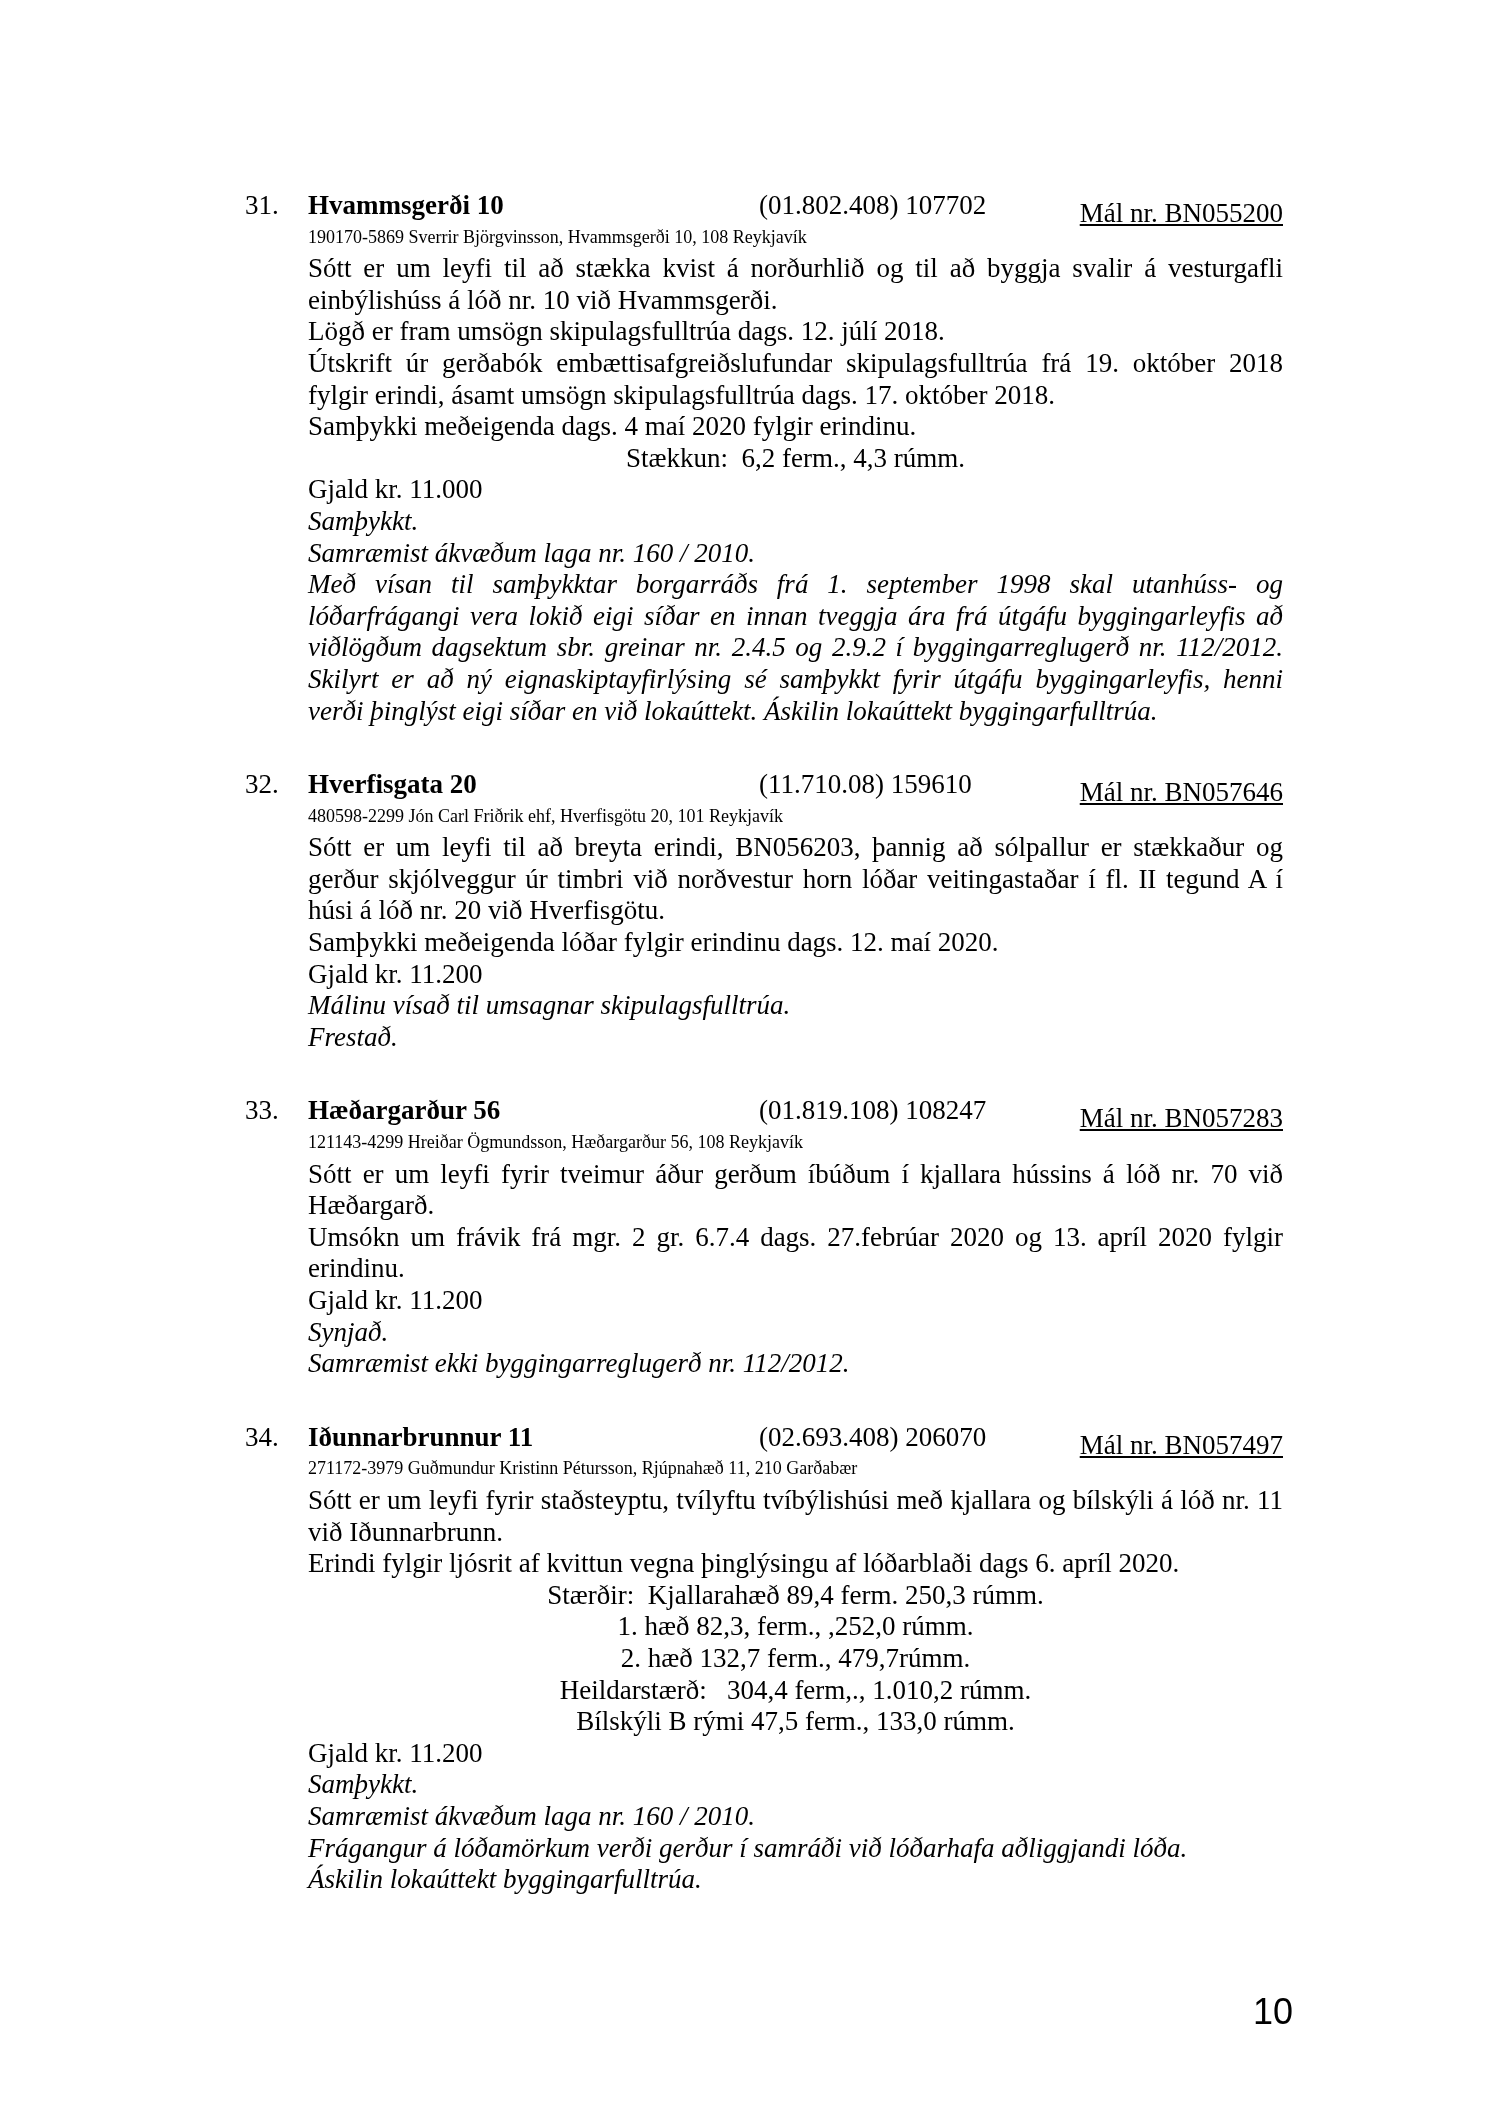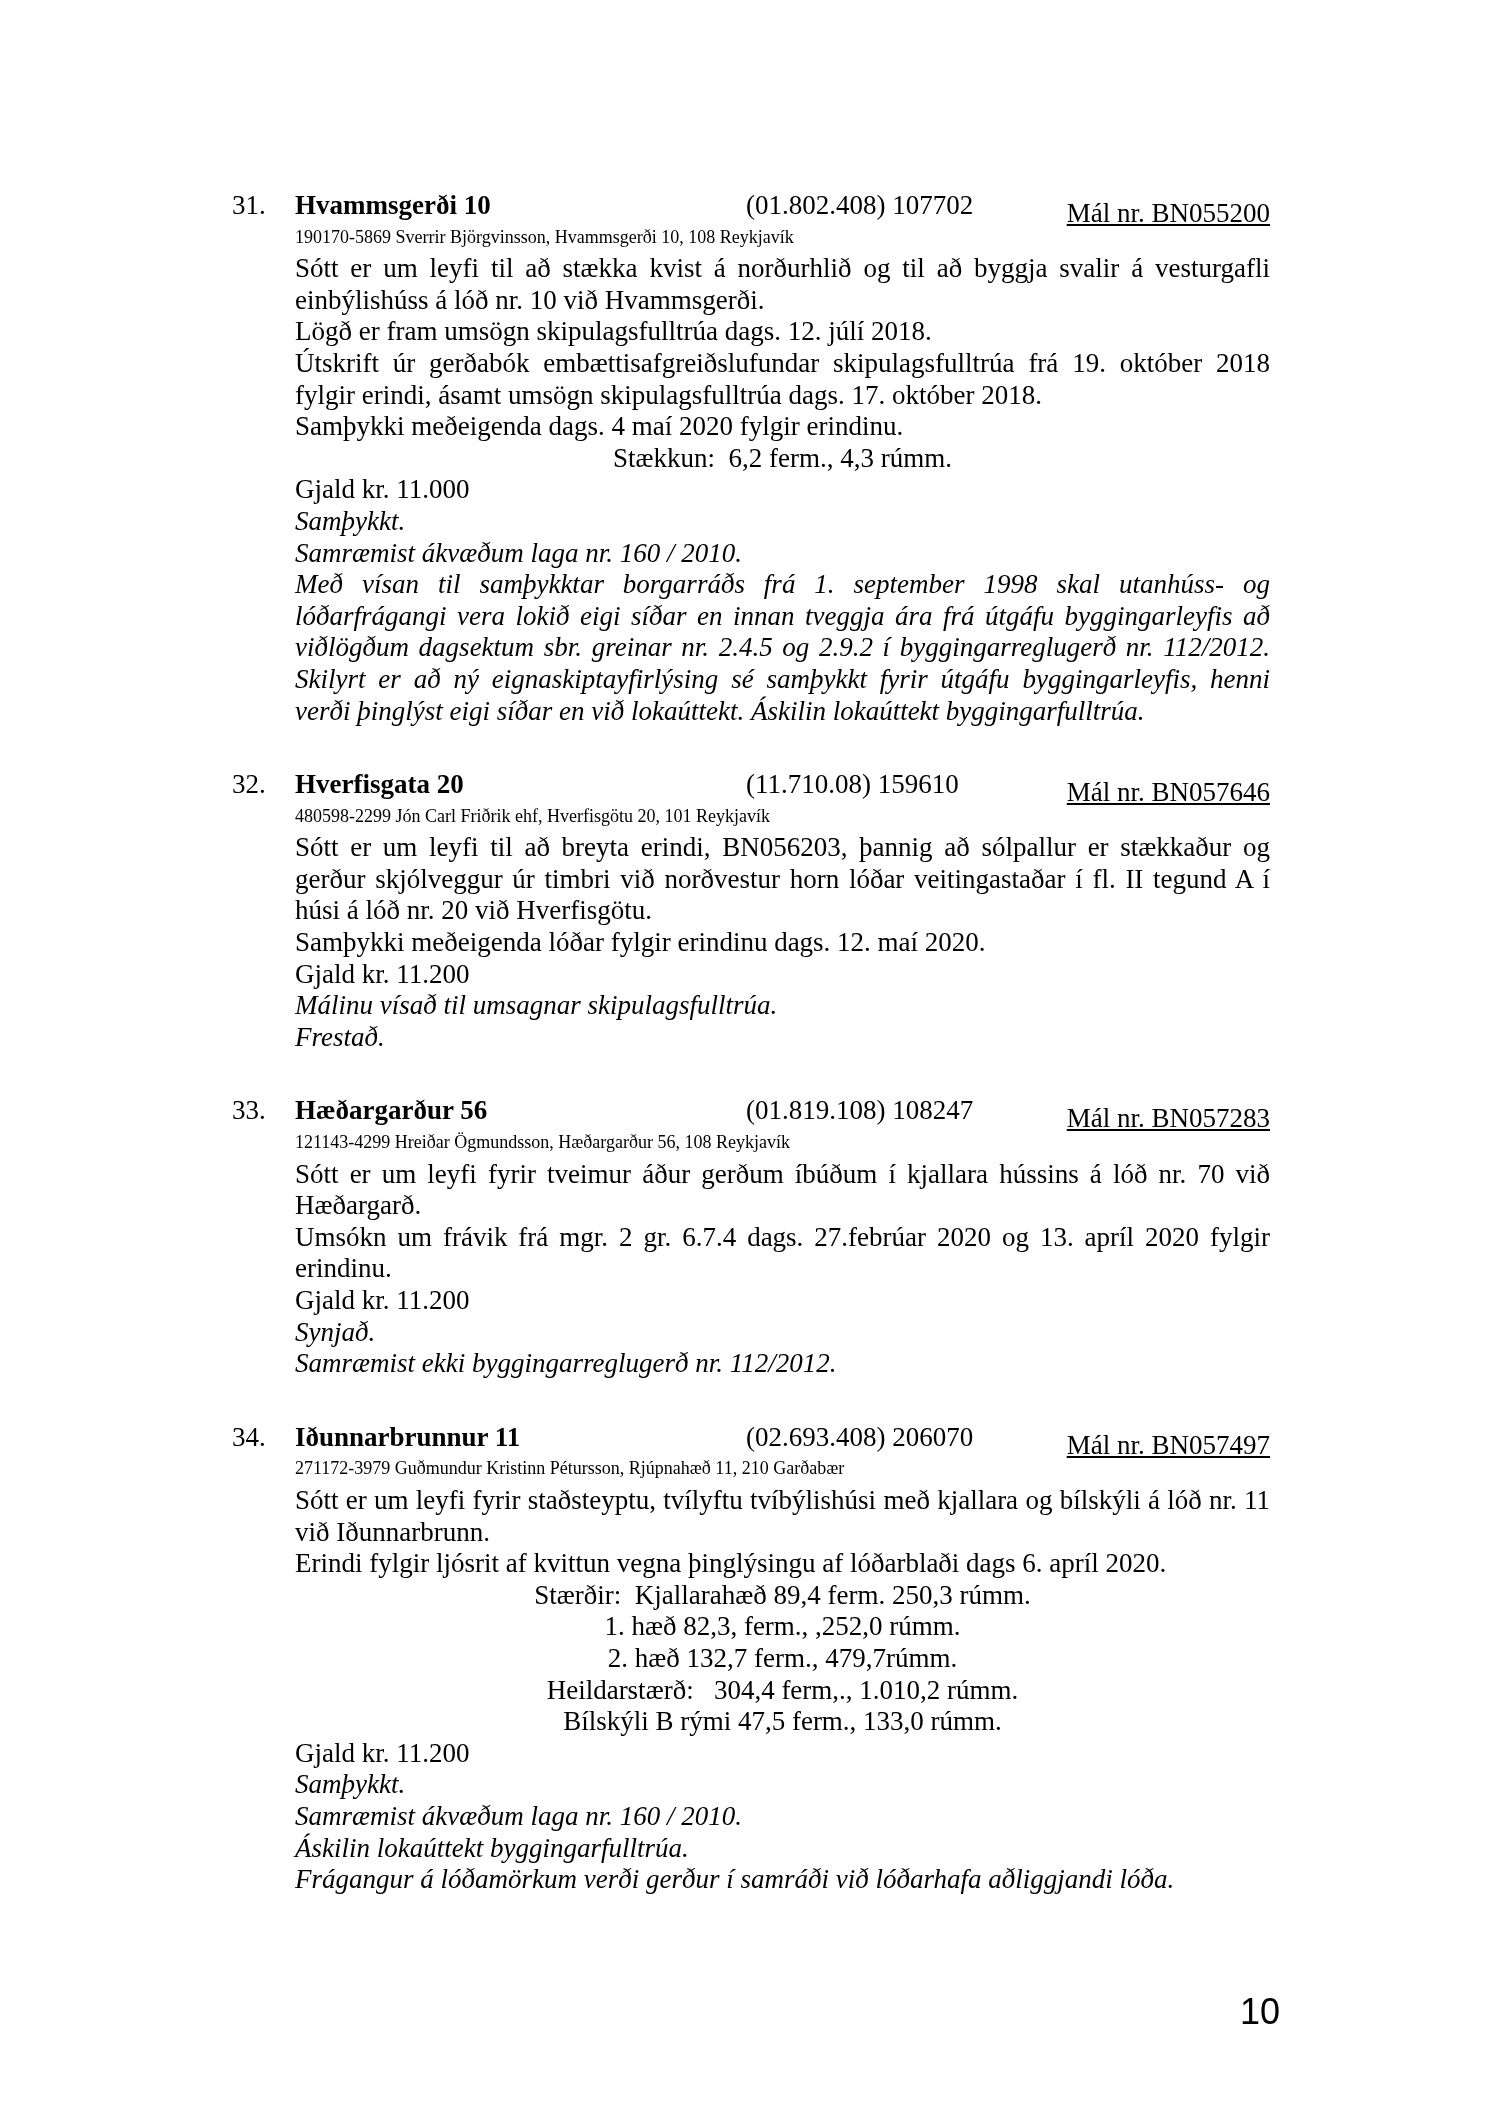--- a/index.html
+++ b/index.html
@@ -5,20 +5,21 @@
   html, body { margin: 0; padding: 0; }
   body { background: #ffffff; }
   .doc-page {
     position: relative;
     width: 1444px;
     height: 2122px;
     background: #ffffff;
     color: #000000;
     font-family: "Liberation Serif", "DejaVu Serif", serif;
     overflow: hidden;
+    margin-left: 13px;
   }
   .content {
     position: absolute;
     left: 232px;
     top: 190px;
     width: 1038px;
     font-size: 27px;
     line-height: 31.6px;
   }
   .case-item + .case-item { margin-top: 42px; }
@@ -114,21 +115,21 @@
         <p>Sótt er um leyfi fyrir staðsteyptu, tvílyftu tvíbýlishúsi með kjallara og bílskýli á lóð nr. 11 við Iðunnarbrunn.</p>
         <p>Erindi fylgir ljósrit af kvittun vegna þinglýsingu af lóðarblaði dags 6. apríl 2020.</p>
         <p class="pre">Stærðir:  Kjallarahæð 89,4 ferm. 250,3 rúmm.</p>
         <p class="pre">1. hæð 82,3, ferm., ,252,0 rúmm.</p>
         <p class="pre">2. hæð 132,7 ferm., 479,7rúmm.</p>
         <p class="pre">Heildarstærð:   304,4 ferm,., 1.010,2 rúmm.</p>
         <p class="pre">Bílskýli B rými 47,5 ferm., 133,0 rúmm.</p>
         <p>Gjald kr. 11.200</p>
         <p class="res">Samþykkt.</p>
         <p class="res">Samræmist ákvæðum laga nr. 160 / 2010.</p>
+        <p class="res">Frágangur á lóðamörkum verði gerður í samráði við lóðarhafa aðliggjandi lóða.</p>
         <p class="res">Áskilin lokaúttekt byggingarfulltrúa.</p>
-        <p class="res">Frágangur á lóðamörkum verði gerður í samráði við lóðarhafa aðliggjandi lóða.</p>
       </div>
     </section>
 
   </div>
 
   <div class="page-num">10</div>
 </div>
 
 </body></html>

